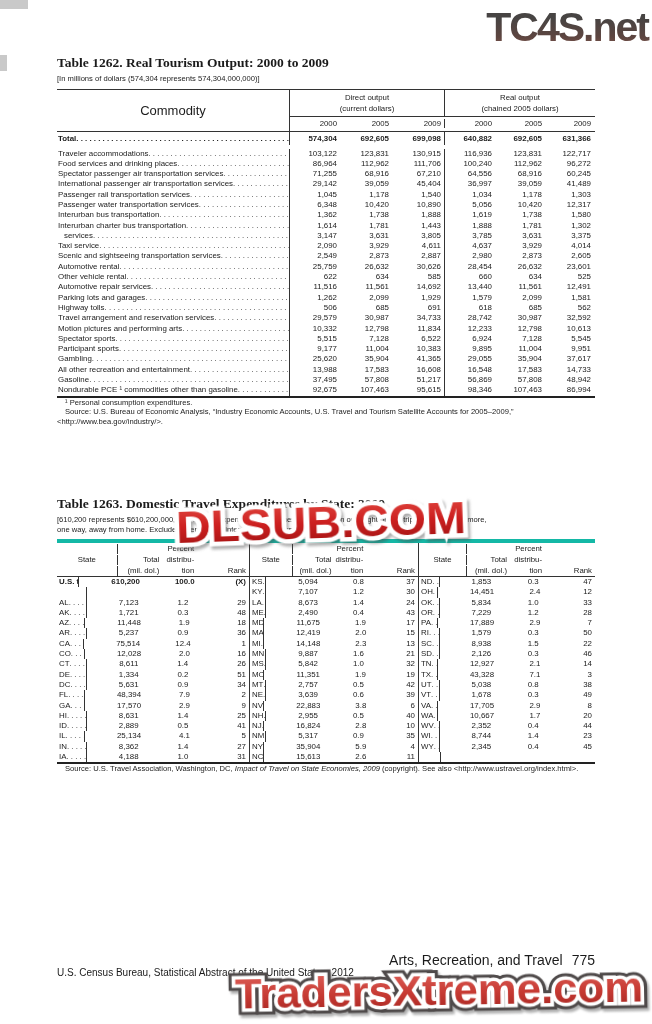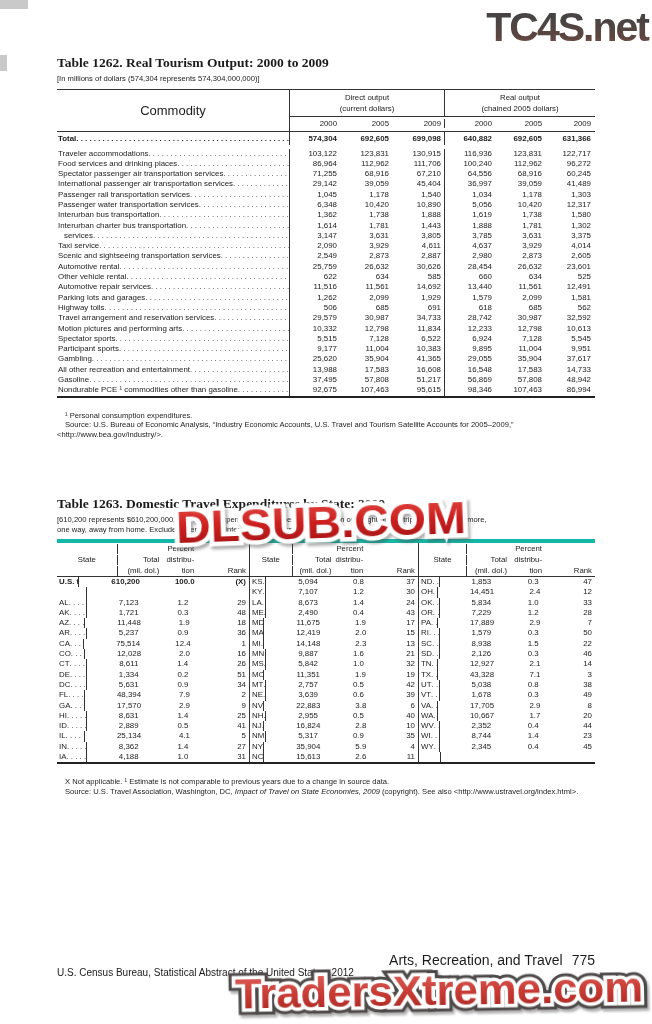--- a/index.html
+++ b/index.html
@@ -34,21 +34,21 @@
   .tb62 .body{border-bottom:2px solid #222;}
   .r62{display:flex;height:10.3px;line-height:10.5px;font-size:7.9px;}
   .r62 .lbl{width:233px;border-right:1px solid #333;display:flex;overflow:hidden;padding-left:1px;box-sizing:border-box;}
   .r62 .lbl.ind{padding-left:7px;}
   .tx{white-space:nowrap;}
   .dots{flex:1;overflow:hidden;white-space:nowrap;}
   .dots::after{content:" . . . . . . . . . . . . . . . . . . . . . . . . . . . . . . . . . . . . . . . . . . . . . . . . . . . . . . . . .";}
   .r62.total{font-weight:bold;height:13px;line-height:13px;margin-bottom:4px;}
 
   
-  .fns{margin-top:13px;}
+  .fns{margin-top:0;}
   .fn{font-size:7.6px;line-height:9.8px;margin:0;text-indent:8px;}
 
   
   .tb63 .hdr{display:flex;border-top:4px solid #14b8a6;border-bottom:1px solid #333;align-items:flex-end;}
   .tb63 .body{display:flex;border-bottom:2px solid #222;}
   .sg{box-sizing:border-box;}
   .sg.g1{width:193px;border-right:1px solid #333;}
   .sg.g2{width:169px;border-right:1px solid #333;}
   .sg.g3{width:176px;}
   .hrow,.r63{display:flex;font-size:7.8px;}
@@ -993,21 +993,20 @@
               <span class="cs"></span>
               <span class="ct"></span>
               <span class="cp"></span>
               <span class="cr"></span>
             </div>
           </div>
         </div>
     </div>
 
     <div class="fns">
-      <p class="fn">X Not applicable. ¹ Estimate is not comparable to previous years due to a change in source data.</p>
       <p class="fn"><span>Source: U.S. Travel Association, Washington, DC, </span><i>Impact of Travel on State Economies, 2009</i><span> (copyright). See also &lt;http://www.ustravel.org/index.html&gt;.</span></p>
     </div>
   </section>
 
   <div class="run-head">
     <span>Arts, Recreation, and Travel</span><span class="pgno">775</span>
   </div>
   <div class="credit">U.S. Census Bureau, Statistical Abstract of the United States: 2012</div>
 
   <svg class="wm wm-dlsub" viewBox="0 0 302 64">

